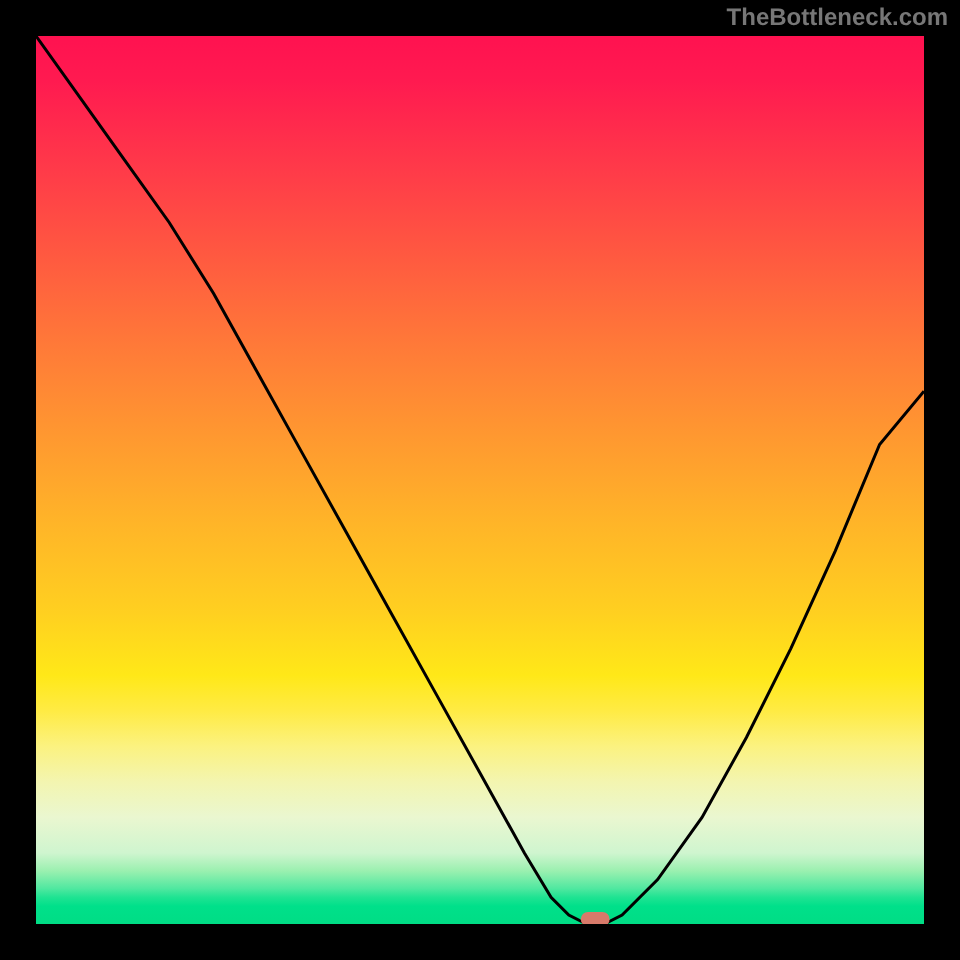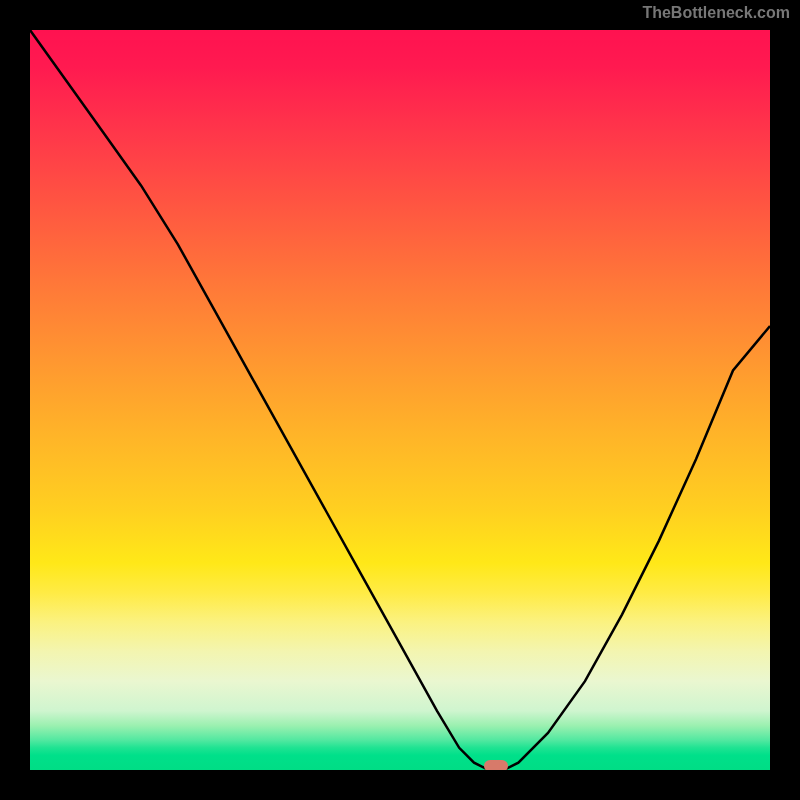--- a/index.html
+++ b/index.html
@@ -9,21 +9,21 @@
     height: 800px;
     background: #000;
     position: relative;
     font-family: Arial, sans-serif;
   }
   .attribution {
     position: absolute;
     top: 4px;
     right: 10px;
     color: #777;
-    font-size: 16px;
+    font-size: 20px;
     font-weight: bold;
     z-index: 10;
   }
   .plot-area {
     position: absolute;
     left: 30px;
     top: 30px;
     width: 740px;
     height: 740px;
     overflow: hidden;

